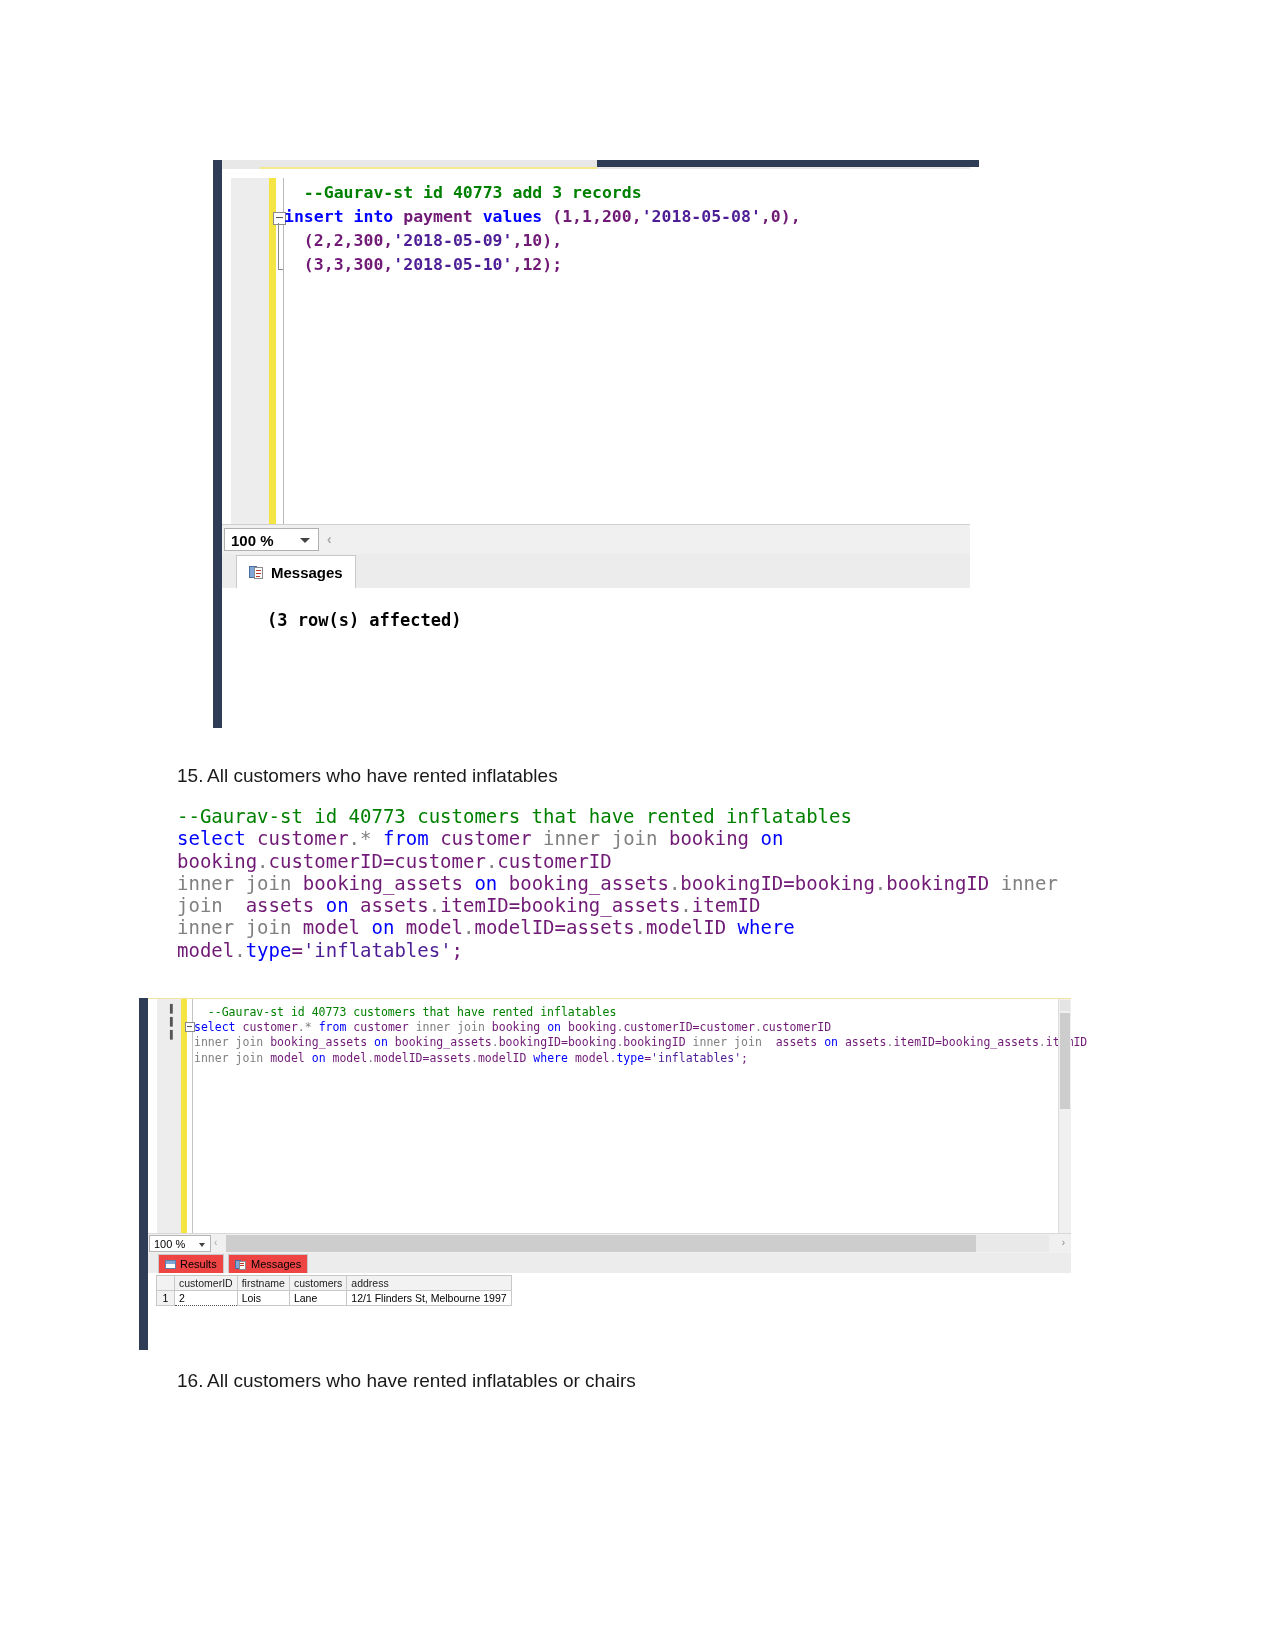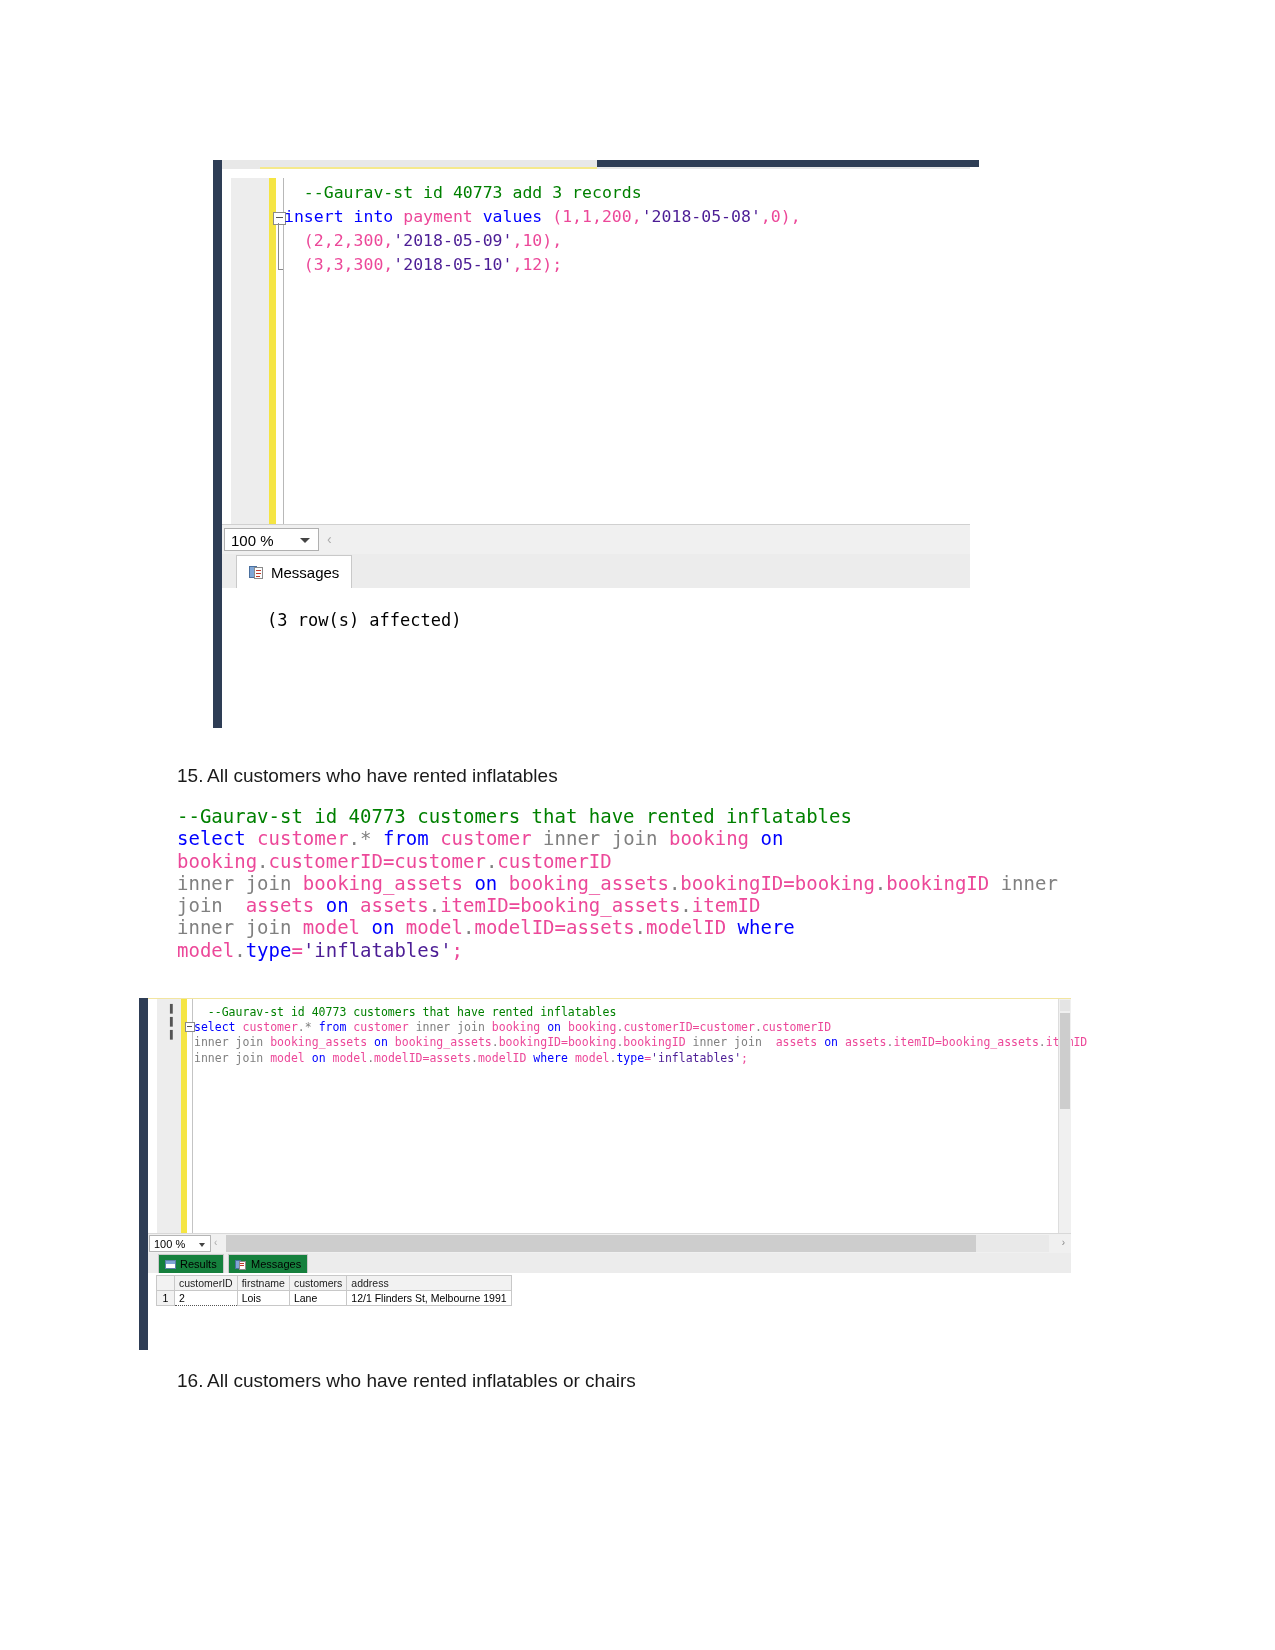--- a/index.html
+++ b/index.html
@@ -3,21 +3,21 @@
 <meta charset="utf-8">
 <style>
   html,body{margin:0;padding:0;}
   body{
     width:1275px;height:1650px;background:#ffffff;
     font-family:"Liberation Sans",sans-serif;color:#000;
     position:relative;overflow:hidden;
   }
 
   
-  .ssms1{position:absolute;left:213px;top:160px;width:757px;height:568px;}
+  .ssms1{position:absolute;left:213px;top:160px;width:757px;height:568px;font-weight:bold;}
   .ssms1 .leftbar{position:absolute;left:0;top:0;width:9px;height:568px;background:#2e3d55;}
   .ssms1 .topstrip{position:absolute;left:9px;top:0;width:748px;height:9px;background:#e8e8e8;}
   .ssms1 .topstrip-dark{position:absolute;left:375px;top:0;width:382px;height:7px;background:#2e3d55;}
   .ssms1 .topstrip-yel{position:absolute;left:38px;top:7px;width:337px;height:4px;background:#f5e98b;}
   .ssms1 .editor{position:absolute;left:9px;top:9px;width:748px;height:355px;background:#ffffff;}
   .ssms1 .gutter{position:absolute;left:9px;top:9px;width:38px;height:355px;background:#ededed;}
   .ssms1 .ybar{position:absolute;left:47px;top:9px;width:7px;height:355px;background:#f5e544;}
   .ssms1 .foldline{position:absolute;left:61px;top:9px;width:1px;height:355px;background:#b8b8b8;}
   .ssms1 .code{position:absolute;left:62px;top:12px;width:680px;
       font-family:"DejaVu Sans Mono",monospace;font-size:16.5px;line-height:24px;white-space:pre;}
@@ -75,21 +75,21 @@
   .zoombox2{position:absolute;left:1px;top:1px;width:62px;height:17px;background:#fff;border:1px solid #b5b5b5;
       font-size:11px;line-height:17px;padding-left:4px;box-sizing:border-box;}
   .zoomarrow2{position:absolute;right:5px;top:7px;width:0;height:0;
       border-left:3.5px solid transparent;border-right:3.5px solid transparent;border-top:4px solid #444;}
   .hscroll{position:absolute;left:78px;top:1px;right:22px;height:17px;background:#e9e9e9;}
   .hthumb{position:absolute;left:0;top:0;width:750px;height:17px;background:#cdcdcd;}
   .hchevL{position:absolute;left:66px;top:3px;font-size:10px;color:#aaa;}
   .hchevR{position:absolute;right:6px;top:3px;font-size:10px;color:#888;}
 
   .tabstrip2{position:absolute;left:9px;top:255px;width:923px;height:20px;background:#ececec;border-bottom:1px solid #c9c9c9;}
-  .tab2{position:absolute;height:19px;background:#15803d;border:1px solid #c9c9c9;border-bottom:none;
+  .tab2{position:absolute;height:19px;background:#ef4444;border:1px solid #c9c9c9;border-bottom:none;
       display:flex;align-items:center;gap:4px;padding:0 6px;box-sizing:border-box;font-size:11px;}
   .gridicon2{width:11px;height:9px;position:relative;flex:none;border:1px solid #5d7fa8;background:#fff;box-sizing:border-box;}
   .gridicon2:before{content:"";position:absolute;left:0;top:0;width:100%;height:3px;background:#7fa6d6;}
   .tabicon2{width:12px;height:11px;position:relative;flex:none;}
   .tabicon2 i{position:absolute;display:block;}
   .t2-a{left:0;top:1px;width:6px;height:9px;background:#7fa6d6;border:1px solid #4a6f9e;box-sizing:border-box;}
   .t2-b{left:4px;top:2px;width:7px;height:9px;background:#fdfdfd;border:1px solid #8a8a8a;box-sizing:border-box;}
   .t2-c{left:5px;top:4px;width:4px;height:1px;background:#c0392b;}
   .t2-d{left:5px;top:6px;width:4px;height:1px;background:#c0392b;}
 
@@ -99,21 +99,21 @@
       background:#fff;white-space:nowrap;height:15px;box-sizing:border-box;}
   .rgrid th{background:#f2f2f2;color:#222;}
   .rgrid .rownum{background:#f2f2f2;width:18px;text-align:center;}
   .rgrid td.selcell{border:1px dotted #555;}
 
   
   .c-com{color:#008000;}
   .c-kw{color:#0000ff;}
   .c-gray{color:#808080;}
   .c-str{color:#4c1d95;}
-  .c-txt{color:#ec4899;}
+  .c-txt{color:#701a75;}
 </style>
 </head>
 <body>
 
 <div class="ssms1">
   <div class="leftbar"></div>
   <div class="topstrip">
     <div class="topstrip-yel"></div>
     <div class="topstrip-dark"></div>
   </div>
@@ -214,21 +214,21 @@
             <th style="width: 46px;">customers</th>
             <th style="width: 160px;">address</th>
           </tr>
         </thead>
       <tbody id="rbody">
           <tr>
             <td class="rownum">1</td>
             <td class="selcell">2</td>
             <td>Lois</td>
             <td>Lane</td>
-            <td>12/1 Flinders St, Melbourne 1991</td>
+            <td>12/1 Flinders St, Melbourne 1997</td>
           </tr>
         </tbody>
     </table>
   </div>
 </div>
 
 <div class="heading" style="left:177px;top:1370px;width:700px;">
   <span class="h-num" style="left:0;top:0;">16.</span>
   <span class="h-txt" style="left:30px;top:0;text-align:center;">All customers who have rented inflatables or chairs</span>
 </div>

